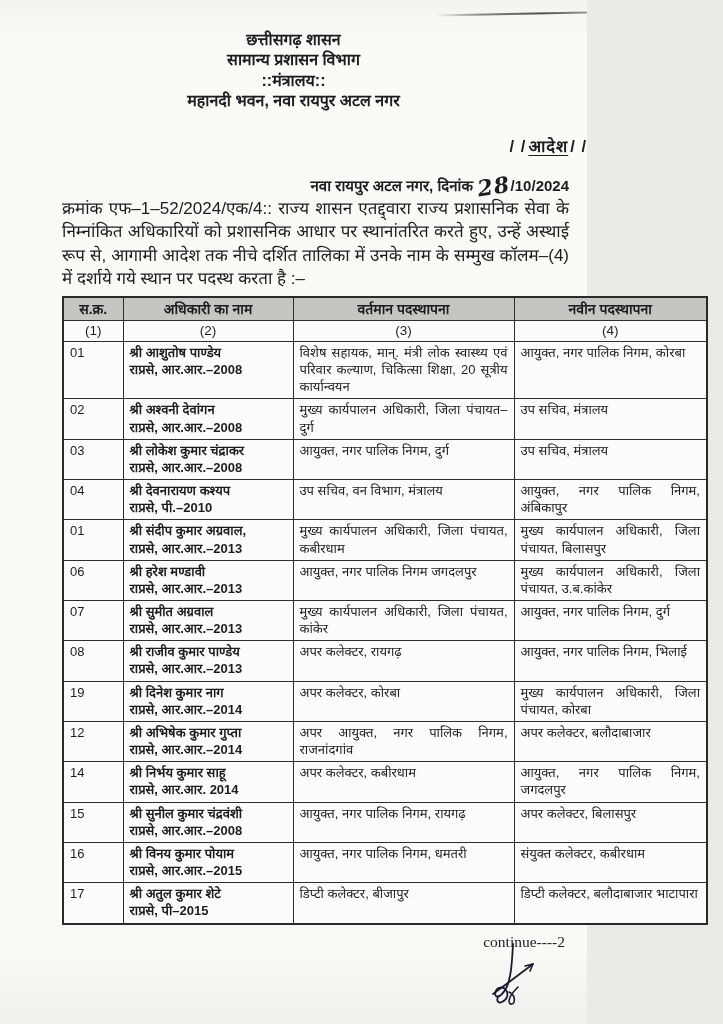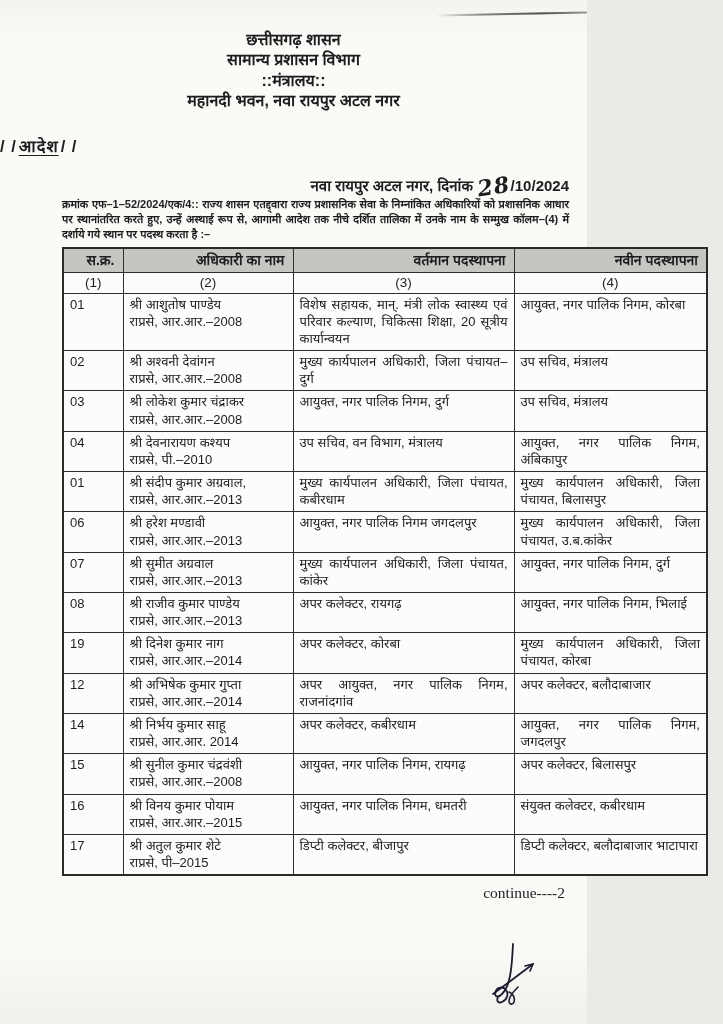--- a/index.html
+++ b/index.html
@@ -27,21 +27,21 @@
   .letterhead {
     padding-top: 30px;
     text-align: center;
     font-weight: 700;
     font-size: 16px;
     line-height: 1.28;
   }
   .letterhead div { white-space: nowrap; }
   .order-heading {
     margin-top: 22px;
-    text-align: left;
+    text-align: right;
     font-weight: 700;
     font-size: 16.5px;
     letter-spacing: 1px;
   }
   .order-heading .title {
     text-decoration: underline;
     text-underline-offset: 3px;
     margin: 0 2px;
   }
   .date-line {
@@ -57,22 +57,22 @@
     font-style: italic;
     font-weight: 700;
     font-size: 22px;
     line-height: 0.8;
     transform: rotate(-9deg) translateY(3px);
     letter-spacing: 1px;
     margin: 0 1px 0 4px;
   }
   .body-paragraph {
     margin: 2px 18px 0 62px;
-    font-weight: 700;
-    font-size: 11px;
+    font-weight: 400;
+    font-size: 17px;
     line-height: 1.38;
     text-align: justify;
   }
   table.order-table {
     border-collapse: collapse;
     table-layout: fixed;
     width: 644px;
     margin: 5px 0 0 62px;
     border: 2px solid #2a2a2a;
     background: #fdfcfa;
@@ -81,32 +81,32 @@
     border: 1.4px solid #2e2e2e;
     vertical-align: top;
     font-size: 13px;
     line-height: 1.32;
     padding: 2px 6px 3px 6px;
   }
   .order-table thead th.colhead {
     background: #c6c5c2;
     font-weight: 700;
     font-size: 14px;
-    text-align: right;
-    padding: 2px 8px;
+    text-align: center;
+    padding: 2px 0;
   }
   .order-table thead th.colnum {
     background: transparent;
     font-weight: 400;
     text-align: center;
     font-size: 13.5px;
     padding: 1px 4px;
   }
   .cell-sno { font-size: 12.5px; }
-  .cell-name { white-space: pre-line; }
+  .cell-name { white-space: pre-line; font-weight: bold; }
   .cell-current, .cell-new { text-align: justify; white-space: pre-line; }
   .continue-line {
     margin: 8px 22px 0 0;
     text-align: right;
     font-family: "Liberation Serif", serif;
     font-size: 15.5px;
     color: #23232a;
   }
   .signature-mark {
     position: absolute;

